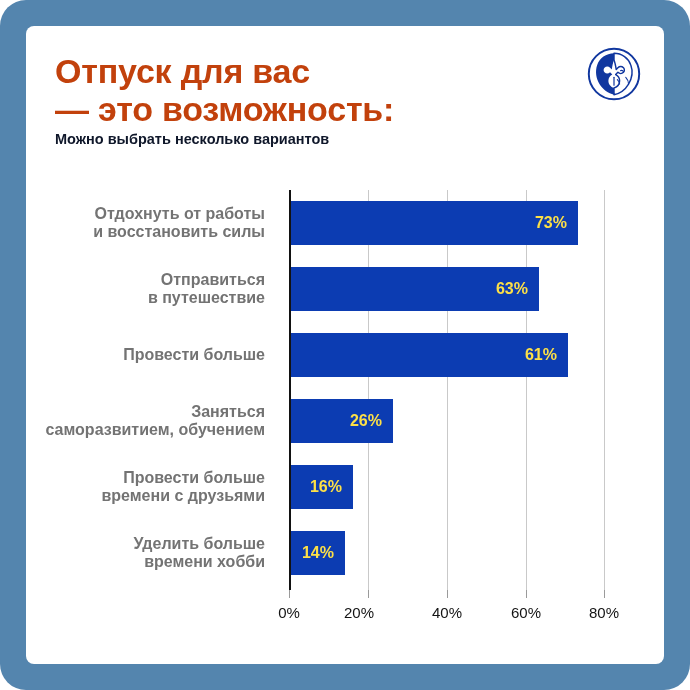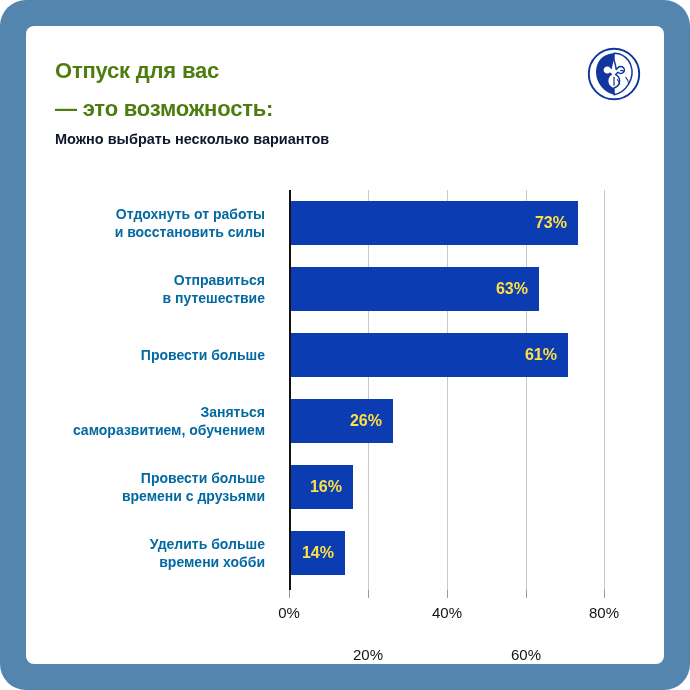--- a/index.html
+++ b/index.html
@@ -36,22 +36,22 @@
 
   
   #header {
     position: absolute;
     left: 29px;
     top: 26px;
     right: 22px;
     height: 140px;
   }
   .title-line {
-    color: #4d7c0f;
-    font-size: 22px;
+    color: #c2410c;
+    font-size: 34px;
     font-weight: 700;
     letter-spacing: -0.2px;
     line-height: 38px;
     white-space: nowrap;
   }
   #subtitle {
     margin-top: 1px;
     color: #0f172a;
     font-size: 14.5px;
     font-weight: 700;
@@ -120,22 +120,22 @@
     position: absolute;
     left: 0;
     top: 0;
     width: 251px;       
     height: 44px;
     display: flex;
     flex-direction: column;
     align-items: flex-end;
     justify-content: center;
     text-align: right;
-    color: #0369a1;
-    font-size: 14px;
+    color: #737373;
+    font-size: 16px;
     font-weight: 700;
     line-height: 18px;
     padding-right: 12px;
     box-sizing: border-box;
     white-space: nowrap;
   }
   .bar {
     position: absolute;
     left: 264px;
     top: 0;
@@ -280,22 +280,22 @@
       </div>
 
       <div id="xaxis">
         <div class="tick-mark" style="left:0px;"></div>
         <div class="tick-mark" style="left:79px;"></div>
         <div class="tick-mark" style="left:158px;"></div>
         <div class="tick-mark" style="left:237px;"></div>
         <div class="tick-mark" style="left:315px;"></div>
 
         <div class="tick-label" style="left:0px;">0%</div>
-        <div class="tick-label" style="left:79px;margin-top:42px;">20%</div>
+        <div class="tick-label" style="left:70px;">20%</div>
         <div class="tick-label" style="left:158px;">40%</div>
-        <div class="tick-label" style="left:237px;margin-top:42px;">60%</div>
+        <div class="tick-label" style="left:237px;">60%</div>
         <div class="tick-label" style="left:315px;">80%</div>
       </div>
 
     </div>
 
   </div>
 </div>
 
 </body></html>

